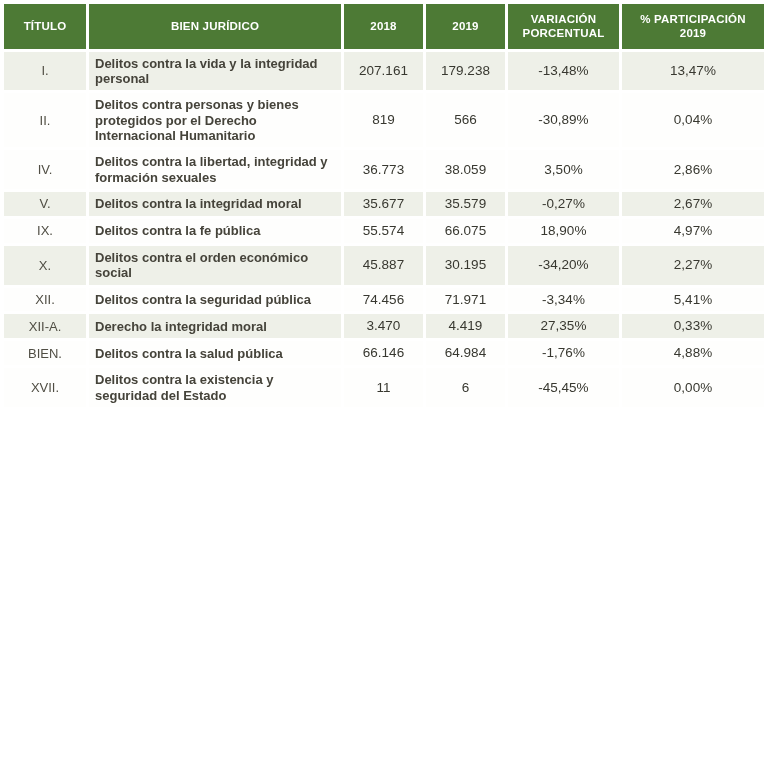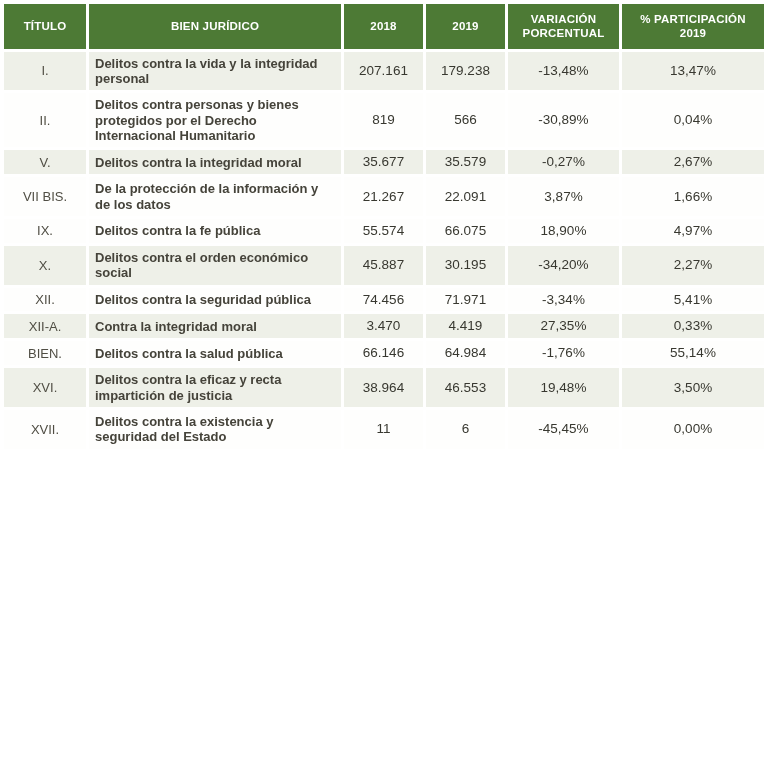--- a/index.html
+++ b/index.html
@@ -96,35 +96,35 @@
         <td class="num">13,47%</td>
       </tr>
       <tr>
         <td class="tit">II.</td>
         <td class="bien">Delitos contra personas y bienes protegidos por el Derecho Internacional Humanitario</td>
         <td class="num">819</td>
         <td class="num">566</td>
         <td class="num">-30,89%</td>
         <td class="num">0,04%</td>
       </tr>
+      <tr>
+        <td class="tit">IV.</td>
+        <td class="bien">Delitos contra la libertad, integridad y formación sexuales</td>
+        <td class="num">36.773</td>
+        <td class="num">38.059</td>
+        <td class="num">3,50%</td>
+        <td class="num">2,86%</td>
+      </tr>
       <tr class="alt">
         <td class="tit">V.</td>
         <td class="bien">Delitos contra la integridad moral</td>
         <td class="num">35.677</td>
         <td class="num">35.579</td>
         <td class="num">-0,27%</td>
         <td class="num">2,67%</td>
-      </tr>
-      <tr>
-        <td class="tit">VII BIS.</td>
-        <td class="bien">De la protección de la información y de los datos</td>
-        <td class="num">21.267</td>
-        <td class="num">22.091</td>
-        <td class="num">3,87%</td>
-        <td class="num">1,66%</td>
       </tr>
       <tr>
         <td class="tit">IX.</td>
         <td class="bien">Delitos contra la fe pública</td>
         <td class="num">55.574</td>
         <td class="num">66.075</td>
         <td class="num">18,90%</td>
         <td class="num">4,97%</td>
       </tr>
       <tr class="alt">
@@ -138,41 +138,33 @@
       <tr>
         <td class="tit">XII.</td>
         <td class="bien">Delitos contra la seguridad pública</td>
         <td class="num">74.456</td>
         <td class="num">71.971</td>
         <td class="num">-3,34%</td>
         <td class="num">5,41%</td>
       </tr>
       <tr class="alt">
         <td class="tit">XII-A.</td>
-        <td class="bien">Contra la integridad moral</td>
+        <td class="bien">Derecho la integridad moral</td>
         <td class="num">3.470</td>
         <td class="num">4.419</td>
         <td class="num">27,35%</td>
         <td class="num">0,33%</td>
       </tr>
       <tr>
         <td class="tit">BIEN.</td>
         <td class="bien">Delitos contra la salud pública</td>
         <td class="num">66.146</td>
         <td class="num">64.984</td>
         <td class="num">-1,76%</td>
-        <td class="num">55,14%</td>
-      </tr>
-      <tr class="alt">
-        <td class="tit">XVI.</td>
-        <td class="bien">Delitos contra la eficaz y recta impartición de justicia</td>
-        <td class="num">38.964</td>
-        <td class="num">46.553</td>
-        <td class="num">19,48%</td>
-        <td class="num">3,50%</td>
+        <td class="num">4,88%</td>
       </tr>
       <tr>
         <td class="tit">XVII.</td>
         <td class="bien">Delitos contra la existencia y seguridad del Estado</td>
         <td class="num">11</td>
         <td class="num">6</td>
         <td class="num">-45,45%</td>
         <td class="num">0,00%</td>
       </tr>
 

